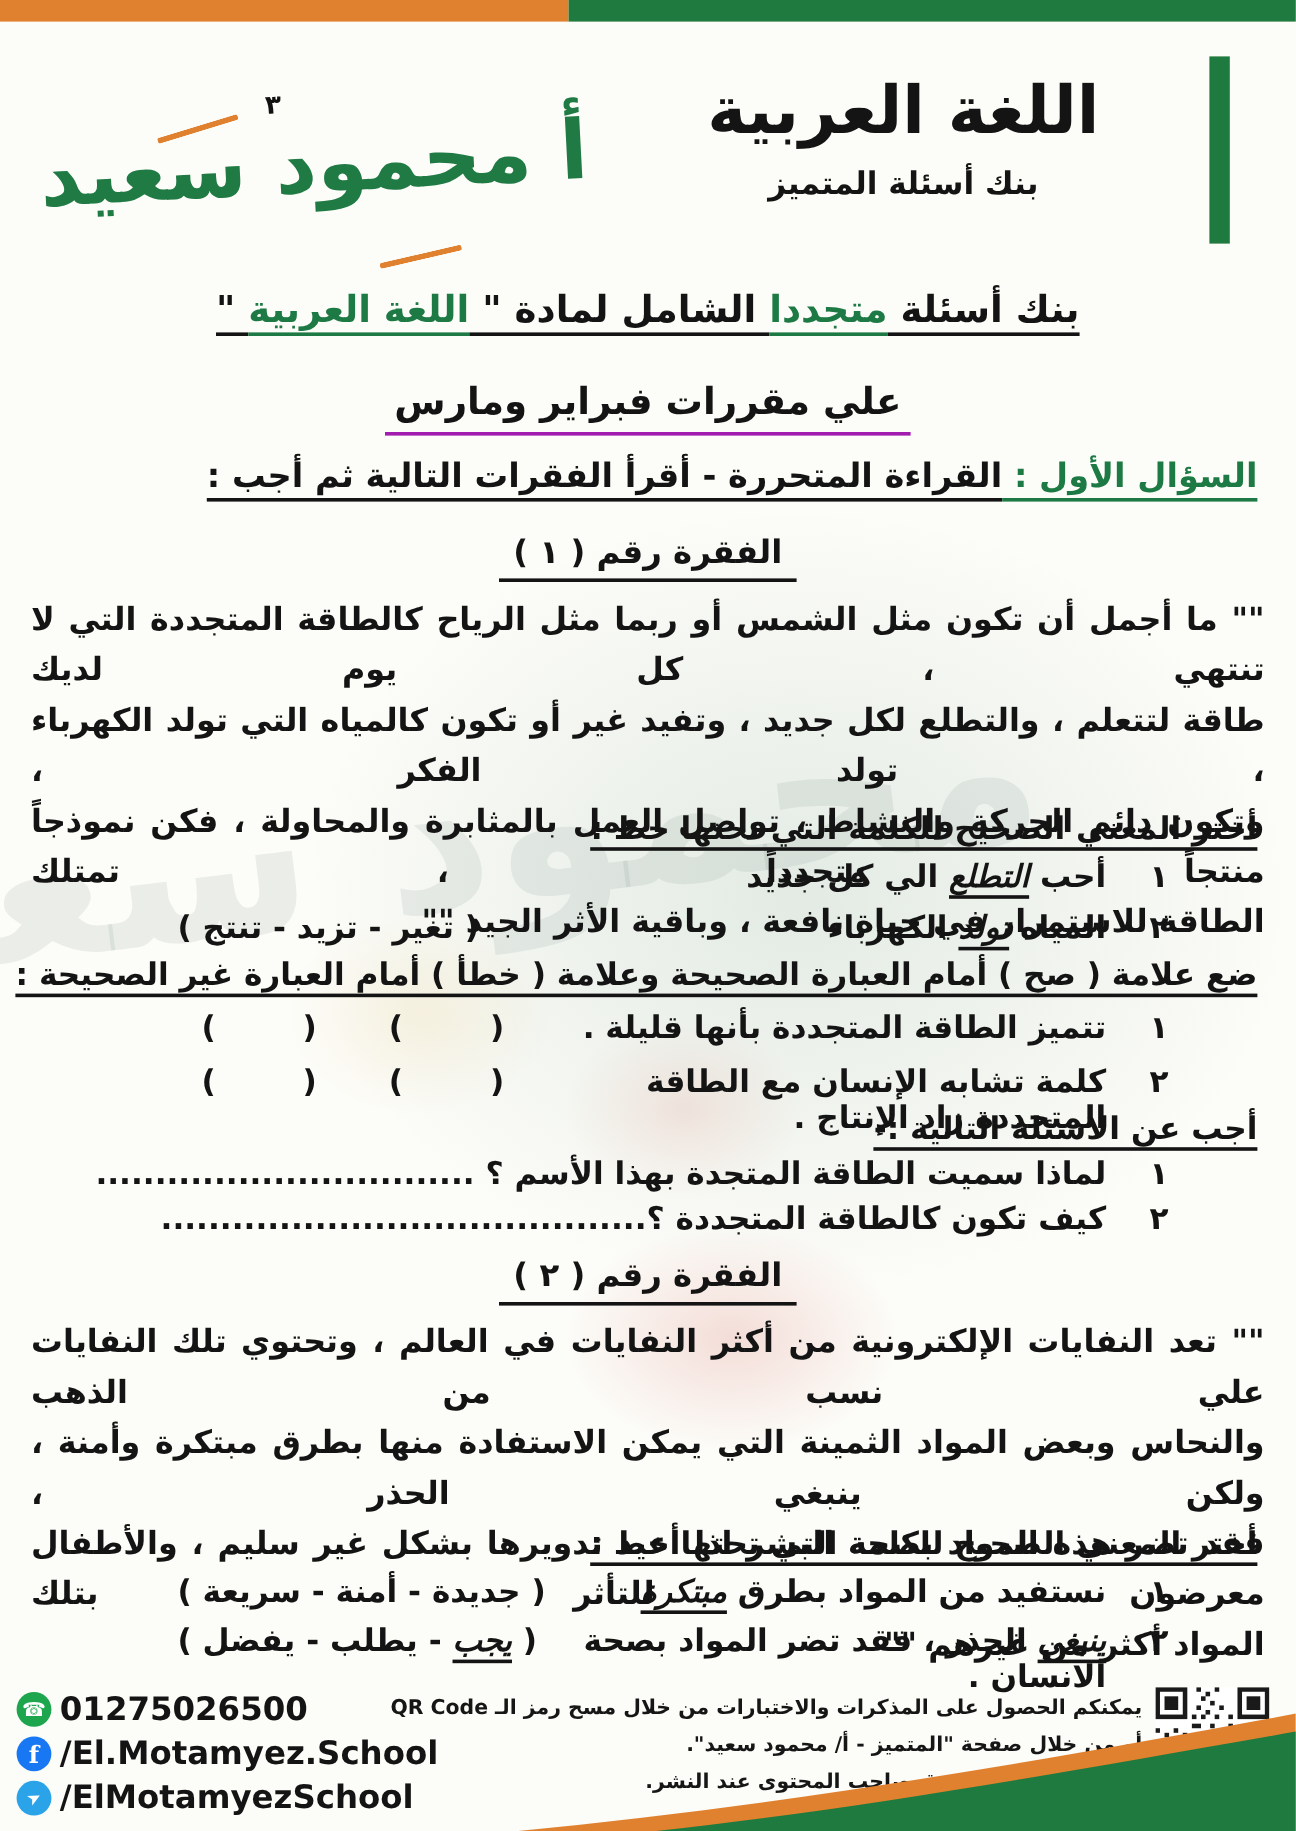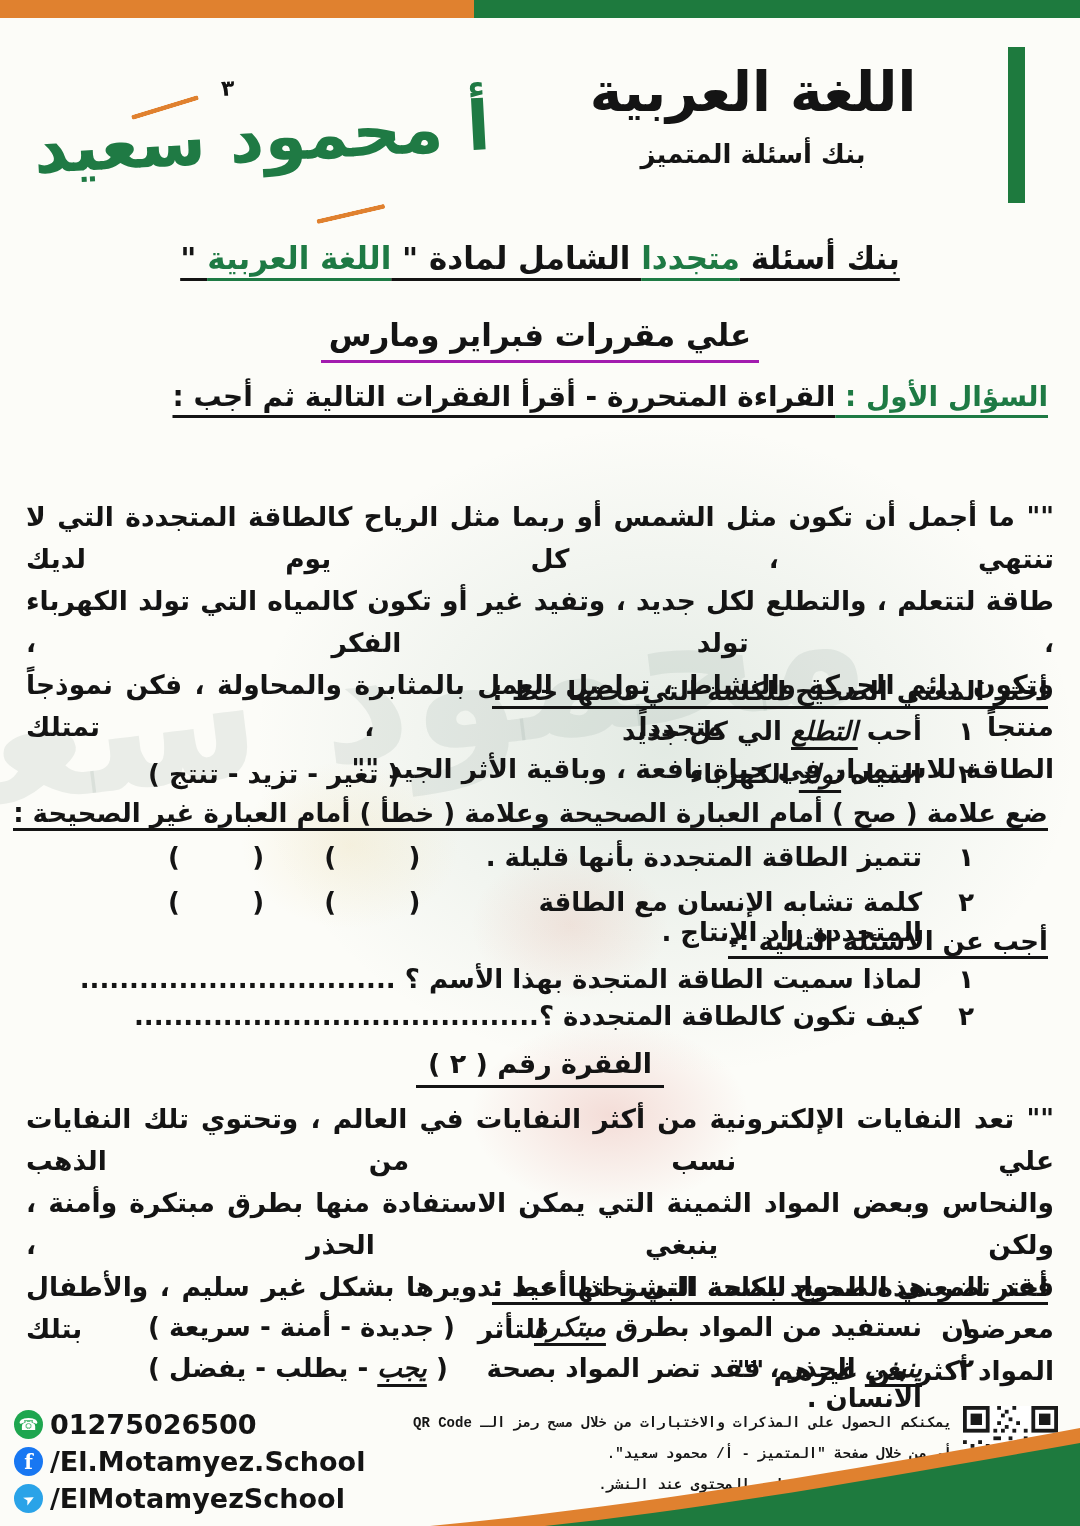--- a/index.html
+++ b/index.html
@@ -75,21 +75,21 @@
   
   .footer-left{position:absolute;left:14px;top:1406px;direction:ltr;font-size:27px;font-weight:600;}
   .c-row{display:flex;align-items:center;height:37px;}
   .cicon{width:29px;height:29px;border-radius:50%;color:#fff;display:flex;align-items:center;
     justify-content:center;font-size:16px;margin-right:7px;flex:0 0 auto;font-weight:800;}
   .cicon.phone{background:#1EA64F;}
   .cicon.fb{background:#1877F2;font-family:"DejaVu Serif",serif;font-size:20px;}
   .cicon.tg{background:#2AA3E8;}
   .cicon.tg span{display:inline-block;transform:rotate(-28deg);font-size:14px;}
   .footer-right-text{position:absolute;right:128px;top:1408px;width:470px;text-align:right;
-    direction:rtl;font-size:14px;font-weight:700;line-height:31px;color:#161616;font-family:Liberation Mono, monospace;}
+    direction:rtl;font-size:17px;font-weight:700;line-height:31px;color:#161616;}
   .footer-right-text .nline{white-space:nowrap;}
   .qr{position:absolute;right:22px;top:1406px;width:95px;height:95px;}
   .bottom-curve{position:absolute;left:0;bottom:0;width:1080px;height:110px;}
 </style>
 </head>
 <body>
 
 <div class="page">
 
   <div class="topbar-orange"></div>
@@ -116,20 +116,23 @@
   <div class="main-title">
     <span>بنك أسئلة </span><span class="txt-green">متجددا</span><span> الشامل لمادة " </span><span class="txt-green">اللغة العربية</span><span> "</span>
   </div>
   <div class="sub-title">
     <span class="inner">علي مقررات فبراير ومارس</span>
   </div>
   <div class="q1-line">
     <span class="txt-green">السؤال الأول : </span><span>القراءة المتحررة - أقرأ الفقرات التالية ثم أجب :</span>
   </div>
 
+  <div class="sec-title s1">
+    <span class="inner">الفقرة رقم ( ١ )</span>
+  </div>
   <div class="para p1">
     <div class="pline">"" ما أجمل أن تكون مثل الشمس أو ربما مثل الرياح كالطاقة المتجددة التي لا تنتهي ، كل يوم لديك</div>
     <div class="pline">طاقة لتتعلم ، والتطلع لكل جديد ، وتفيد غير أو تكون كالمياه التي تولد الكهرباء ، تولد الفكر ،</div>
     <div class="pline">وتكون دائم الحركة والنشاط ، تواصل العمل بالمثابرة والمحاولة ، فكن نموذجاً منتجاً متجدداً ، تمتلك</div>
     <div class="pline last">الطاقة للاستمرار في حياة نافعة ، وباقية الأثر الجيد ""</div>
   </div>
 
   <div class="uheading h-choose1">
     <span class="inner">أختر المعني الصحيح للكلمة التي تحتها خط :</span>
   </div>

